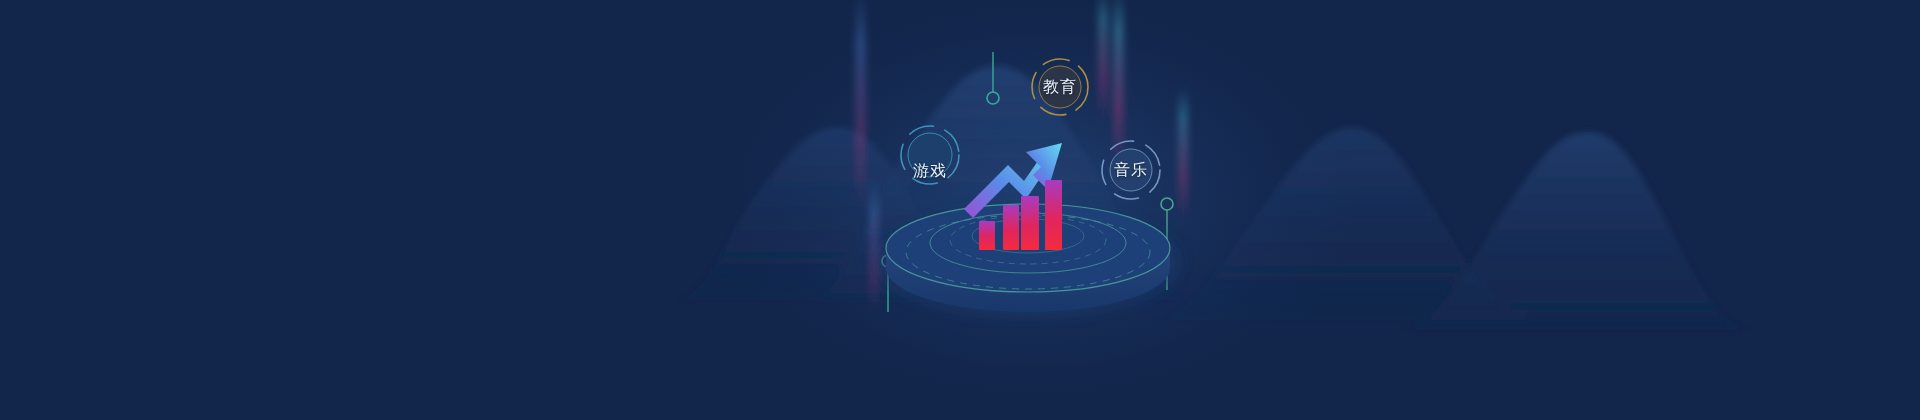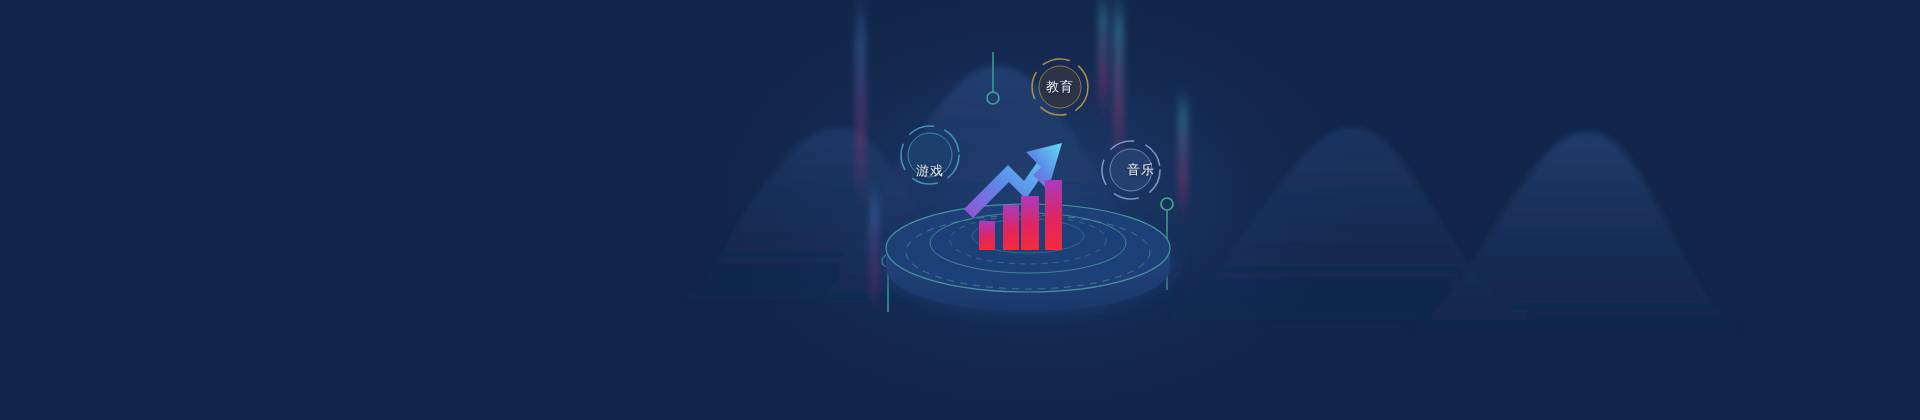--- a/index.html
+++ b/index.html
@@ -13,21 +13,21 @@
     position: relative;
     width: 1920px;
     height: 420px;
     background: #12254a;
     overflow: hidden;
   }
   #scene { position: absolute; inset: 0; width: 1920px; height: 420px; }
   .badge-label {
     position: absolute;
     color: #eaf3fb;
-    font-size: 13px;
+    font-size: 16px;
     letter-spacing: 1px;
     white-space: nowrap;
     transform: translate(-50%, -50%);
     text-shadow: 0 1px 3px rgba(0,0,0,.55);
     pointer-events: none;
     font-family: Liberation Serif, serif;
   }
 </style>
 </head>
 <body>
@@ -179,15 +179,15 @@
 
     <g>
       <circle cx="1131" cy="170" r="21" fill="#24406e"></circle>
       <circle cx="1131" cy="170" r="21" fill="none" stroke="#86a8d6" stroke-width="1" opacity=".7"></circle>
       <circle cx="1131" cy="170" r="29" fill="none" stroke="#86a8d6" stroke-width="1.6" stroke-dasharray="25 13" stroke-linecap="round" opacity=".85"></circle>
     </g>
   </svg>
 
   <div class="badge-label" style="left:930px; top:171px;">游戏</div>
   <div class="badge-label" style="left:1060px; top:87px;">教育</div>
-  <div class="badge-label" style="left:1131px; top:170px;margin-left:10px;">音乐</div>
+  <div class="badge-label" style="left:1131px; top:170px;">音乐</div>
 
 </div>
 
 </body></html>

